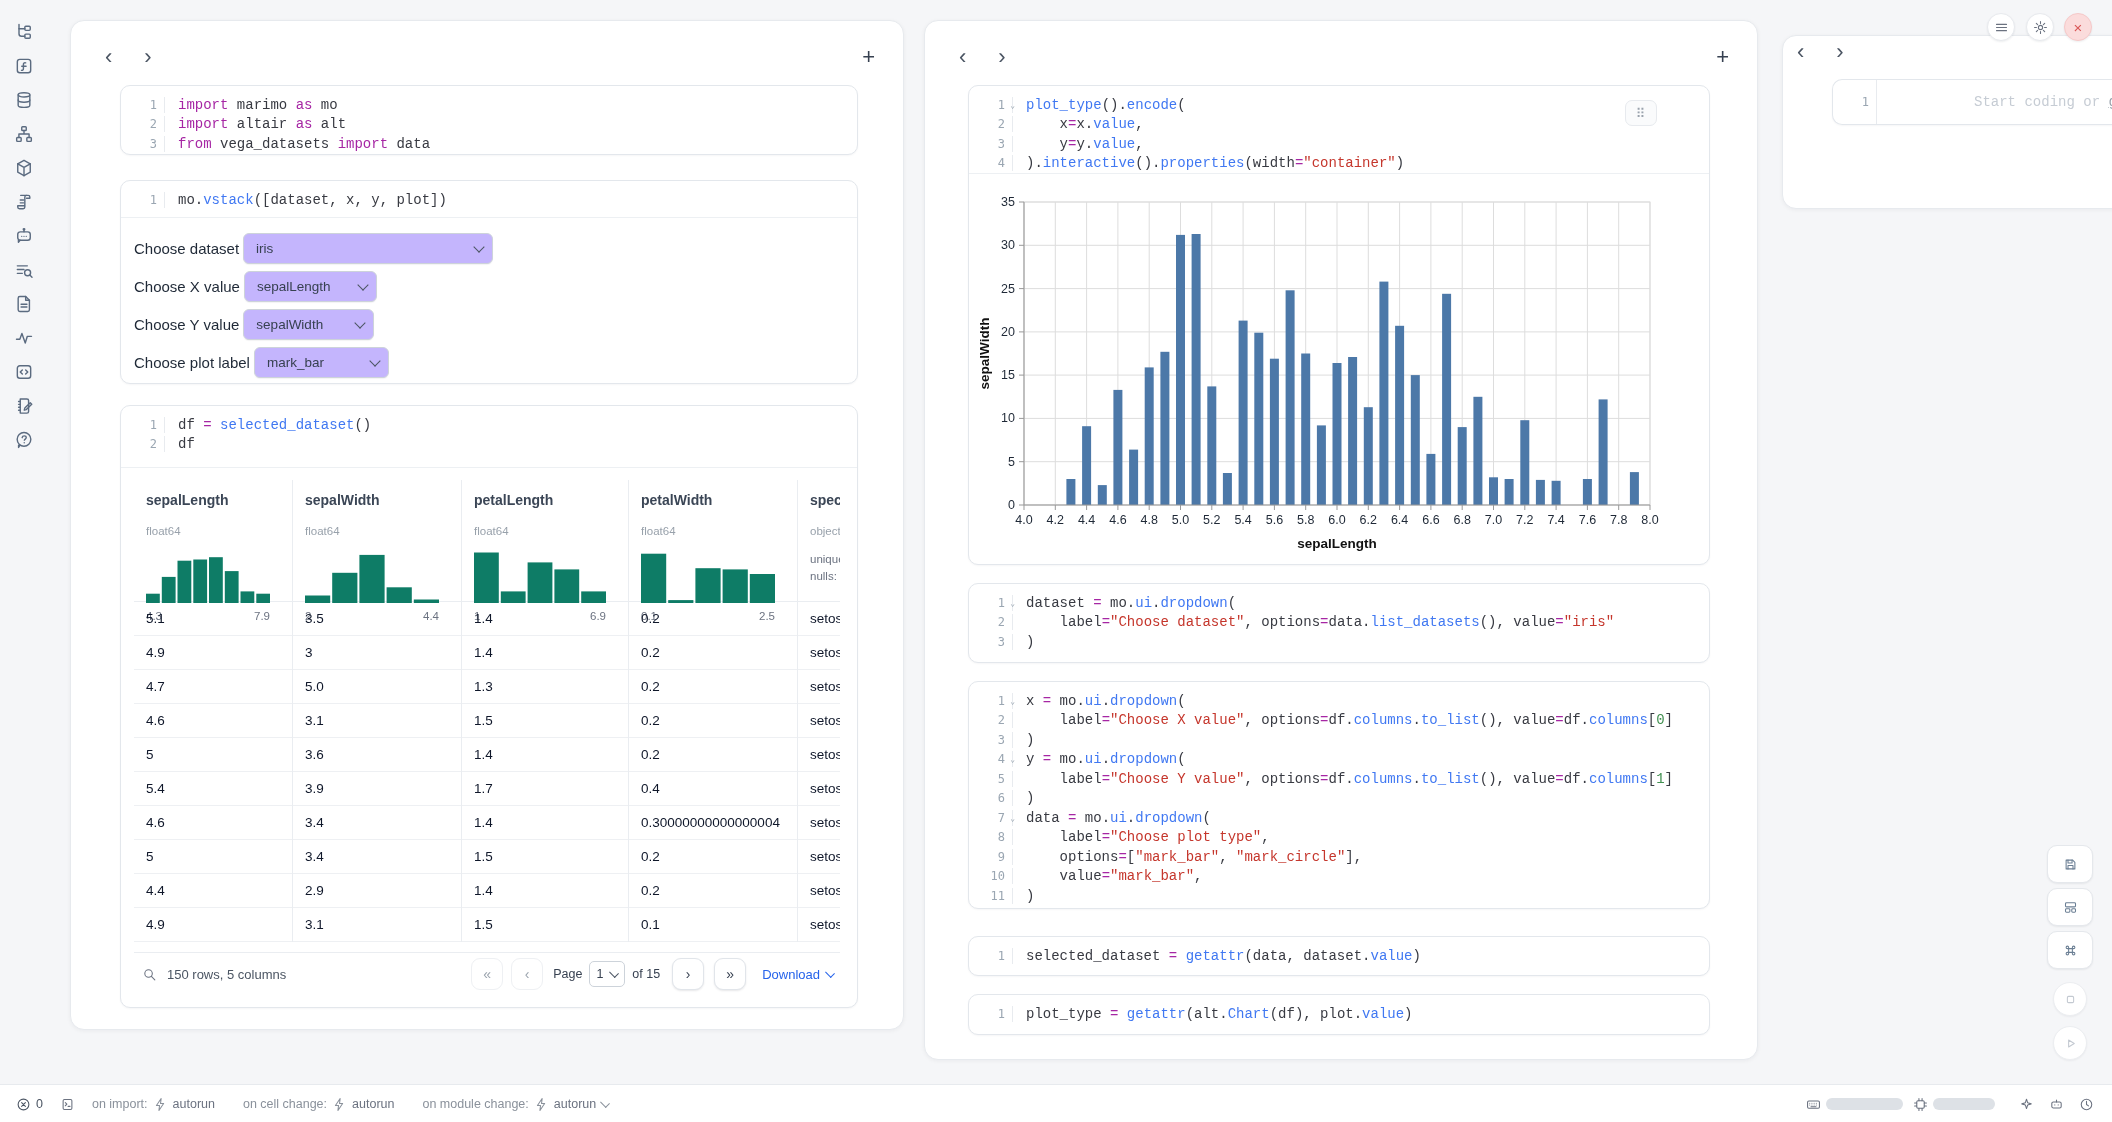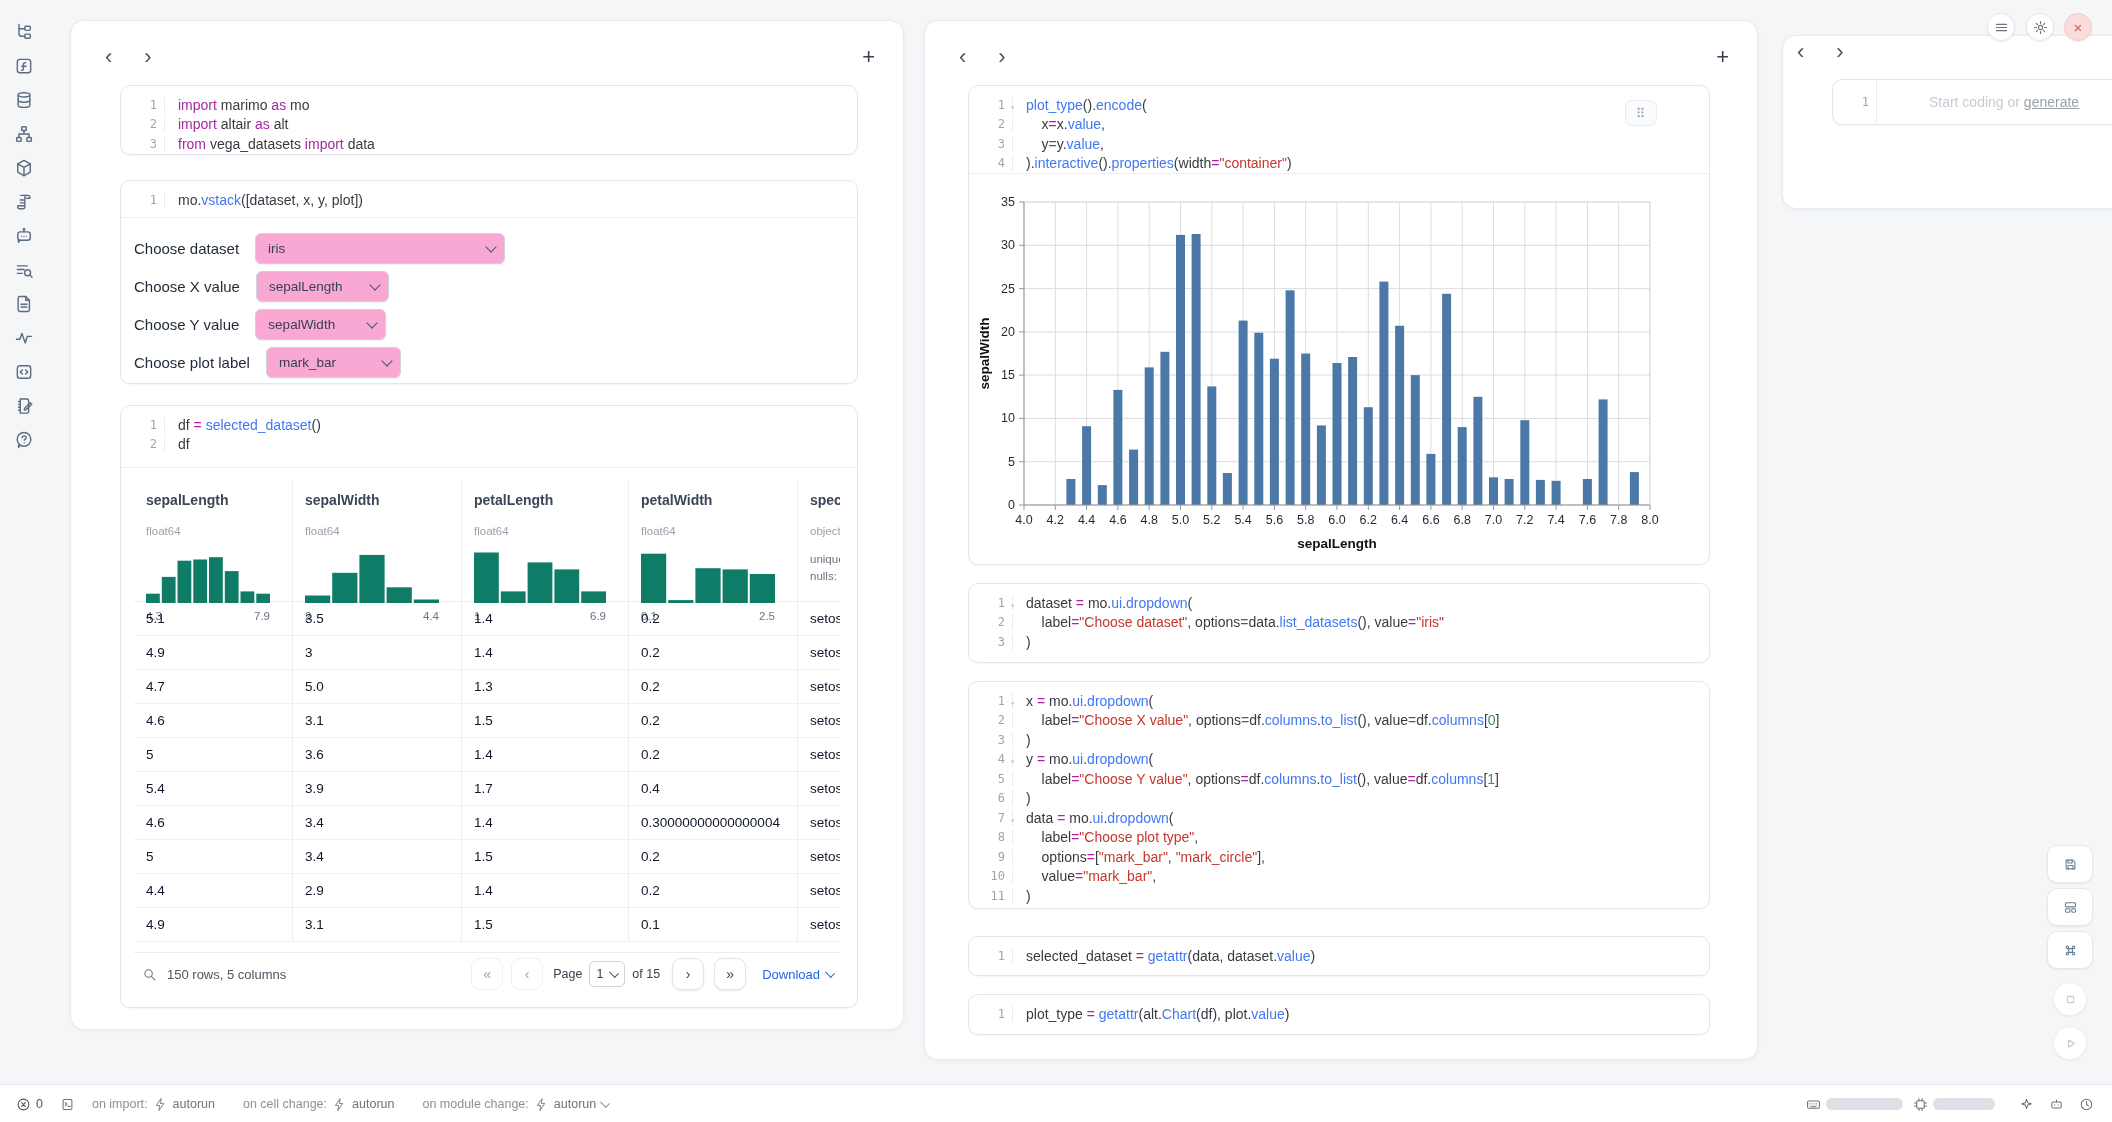--- a/index.html
+++ b/index.html
@@ -29,31 +29,31 @@
   .panel-add{position:absolute;top:26px;right:22px;font-size:22px;line-height:18px;color:#374151;background:none;border:none;cursor:pointer;}
 
   
   .cell{position:absolute;background:#fff;border:1px solid #e3e7ec;border-radius:10px;
     box-shadow:0 1px 2px rgba(16,24,40,.04);overflow:hidden;}
   .code-area{padding:9px 0 7px 0;}
   .crow{display:flex;height:19.5px;align-items:center;}
   .ln{width:36px;flex:0 0 36px;text-align:right;padding-right:7px;color:#9aa6b2;
     font-family:"DejaVu Sans Mono",monospace;font-size:12px;position:relative;}
   .ln .fold{position:absolute;right:-3px;top:3px;font-size:8px;color:#9aa6b2;}
-  .ct{border-left:1px solid #e8ebef;padding-left:13px;font-family:Liberation Sans, sans-serif;
+  .ct{border-left:1px solid #e8ebef;padding-left:13px;font-family:Liberation Mono, monospace;
     font-size:14px;white-space:pre;color:#383a42;}
   .ct .k{color:#a626a4;} .ct .o{color:#a626a4;} .ct .f{color:#4078f2;}
   .ct .s{color:#c5362c;} .ct .n{color:#3f8f4f;} .ct .p{color:#383a42;}
   .cell-divider{border-top:1px solid #edf0f3;}
 
   
   .ctrl-out{padding:16px 0 0 13px;}
   .ctrl-row{display:flex;align-items:center;margin-bottom:8px;height:30px;}
-  .ctrl-label{font-size:15px;color:#1f2937;margin-right:16px;}
-  .fake-select{height:29px;border:1px solid #cdd3da;border-radius:6px;background:#f9a8d4;
+  .ctrl-label{font-size:15px;color:#1f2937;margin-right:4px;}
+  .fake-select{height:29px;border:1px solid #cdd3da;border-radius:6px;background:#c4b5fd;
     box-shadow:0 1px 1px rgba(16,24,40,.05);display:flex;align-items:center;justify-content:space-between;
     padding:0 9px 0 12px;font-size:13.5px;color:#374151;cursor:pointer;}
   .chev{width:7px;height:7px;border-right:1.8px solid #4b5563;border-bottom:1.8px solid #4b5563;
     transform:rotate(45deg);margin-top:-4px;flex:0 0 7px;}
 
   
   .table-wrap{position:absolute;left:13px;top:74px;right:17px;bottom:54px;overflow:hidden;}
   .df-table{display:flex;width:828px;}
   .df-col{flex:0 0 auto;border-right:1px solid #eaedf1;}
   .df-col:last-child{border-right:none;}

